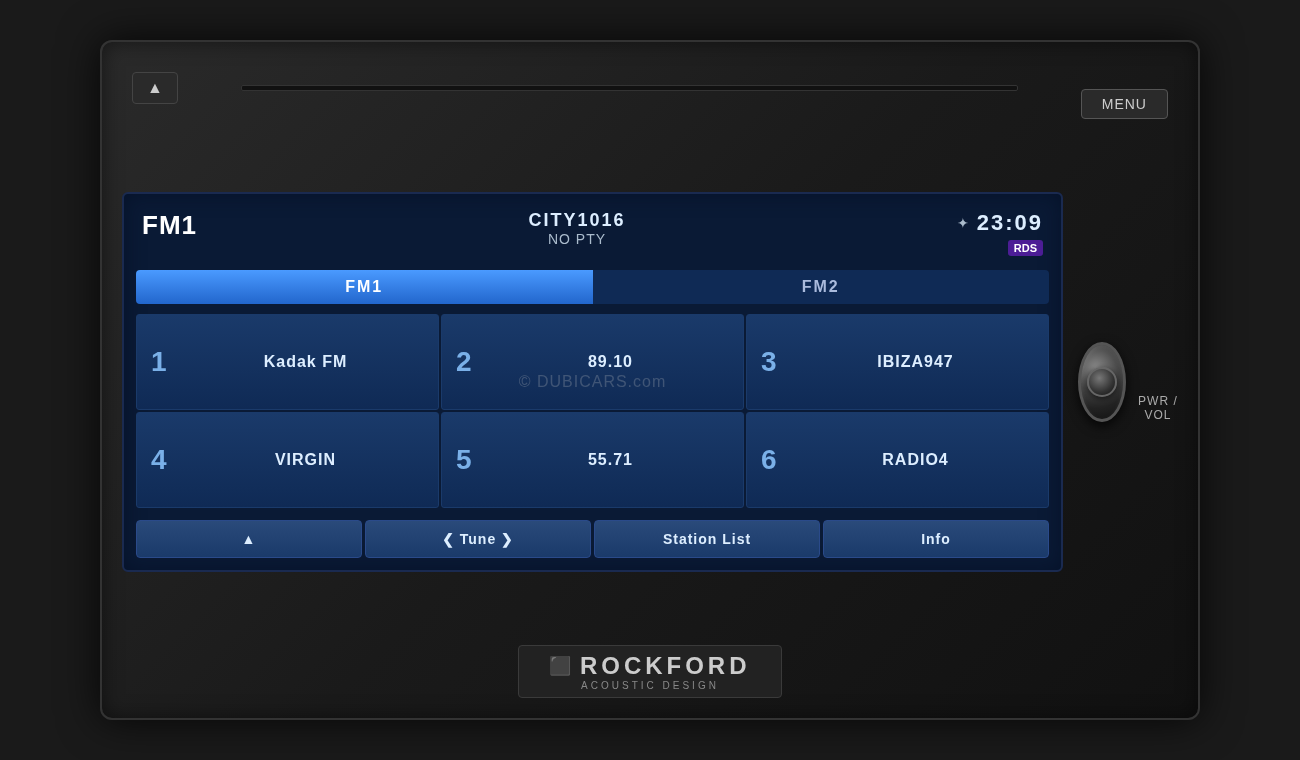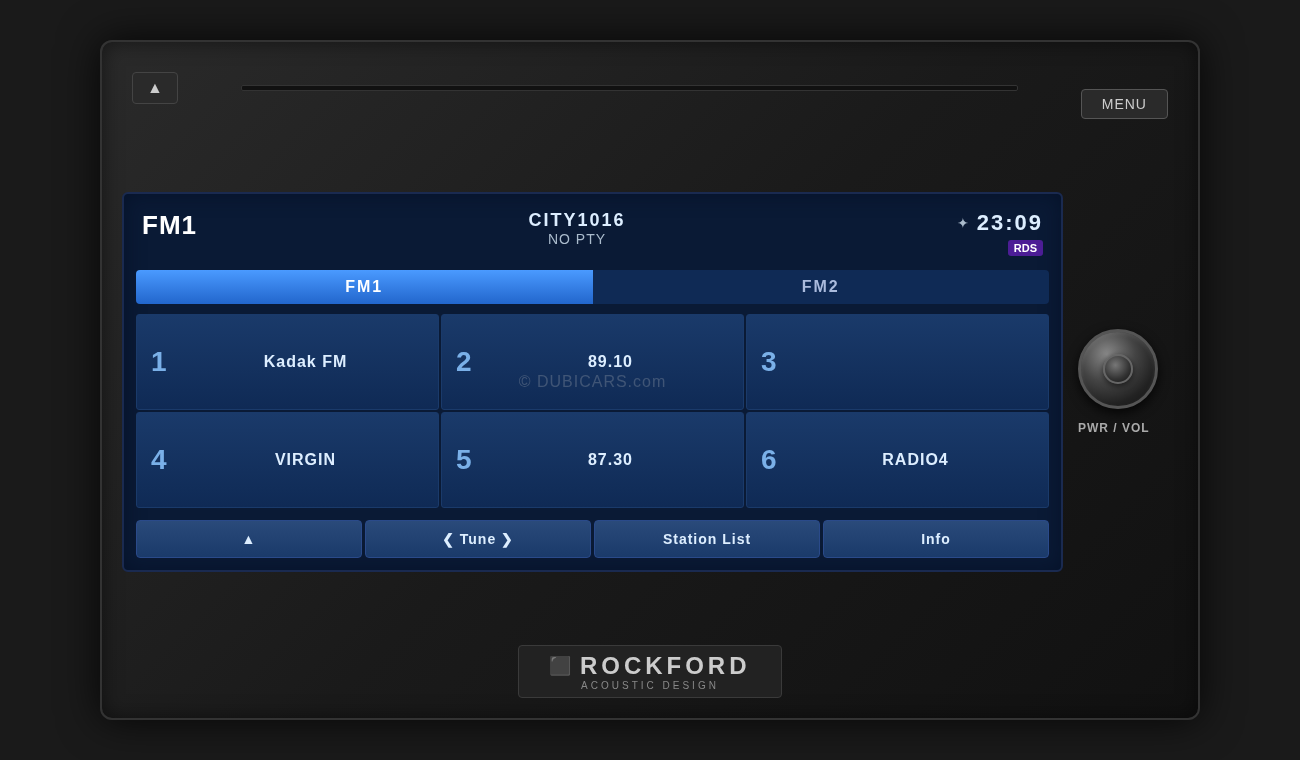--- a/index.html
+++ b/index.html
@@ -244,25 +244,23 @@
       font-size: 14px;
       font-weight: bold;
       text-align: center;
       cursor: pointer;
       letter-spacing: 1px;
     }
 
     
     .knob-section {
       display: flex;
-      flex-direction: column;
-      align-items: flex-start;
+      align-items: flex-end;
       gap: 12px;
       width: 100px;
-      font-weight: bold;
     }
 
     .knob-outer {
       width: 80px;
       height: 80px;
       border-radius: 50%;
       background: radial-gradient(circle at 35% 30%, #888 0%, #444 40%, #222 70%, #111 100%);
       border: 3px solid #555;
       box-shadow: 0 4px 12px rgba(0,0,0,0.8), inset 0 2px 4px rgba(255,255,255,0.1);
       display: flex;
@@ -389,33 +387,36 @@
 
         <div class="station-cell">
           <span class="station-number">2</span>
           <div class="station-info">
             <span class="station-text">89.10</span>
           </div>
         </div>
 
         <div class="station-cell">
           <span class="station-number">3</span>
+          <div class="station-info">
+            <span class="station-text">IBIZA947</span>
+          </div>
         </div>
 
         <div class="station-cell">
           <span class="station-number">4</span>
           <div class="station-info">
             <span class="station-text">VIRGIN</span>
           </div>
         </div>
 
         <div class="station-cell">
           <span class="station-number">5</span>
           <div class="station-info">
-            <span class="station-text">87.30</span>
+            <span class="station-text">55.71</span>
           </div>
         </div>
 
         <div class="station-cell">
           <span class="station-number">6</span>
           <div class="station-info">
             <span class="station-text">RADIO4</span>
           </div>
         </div>
 

